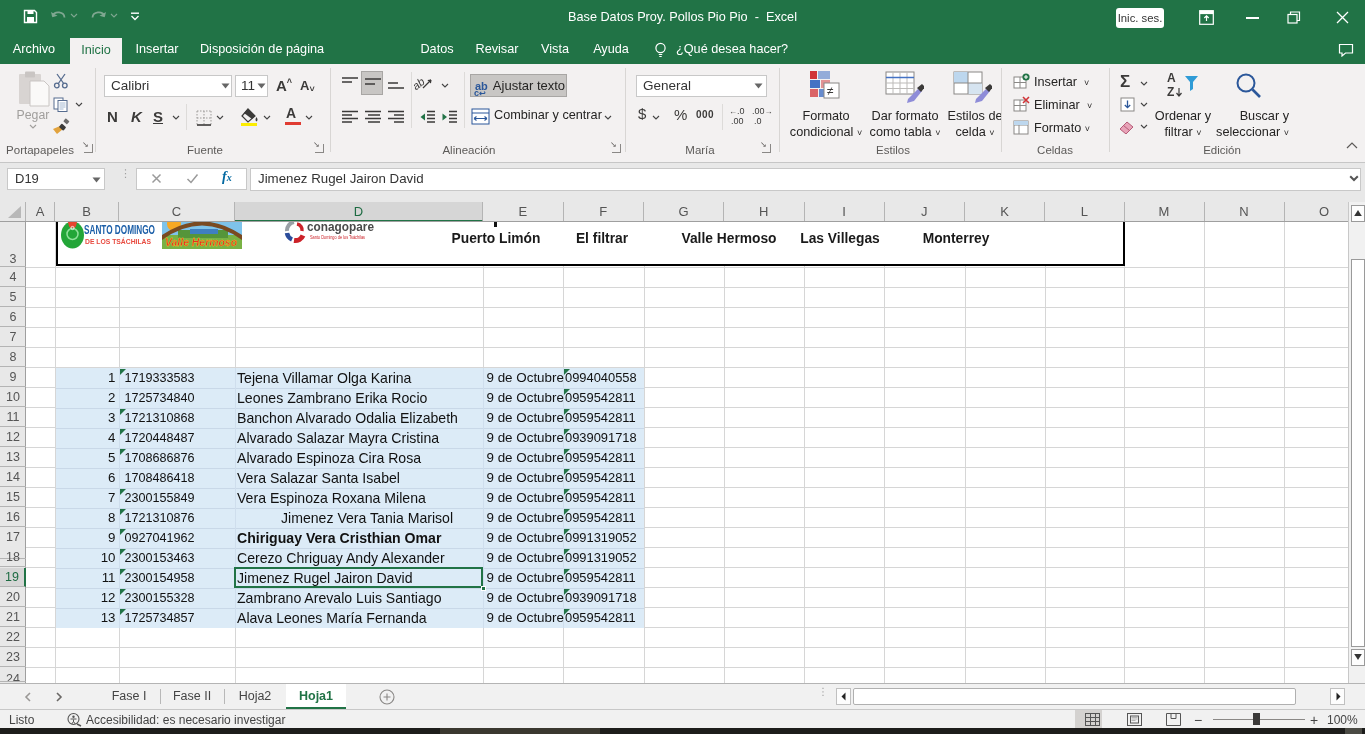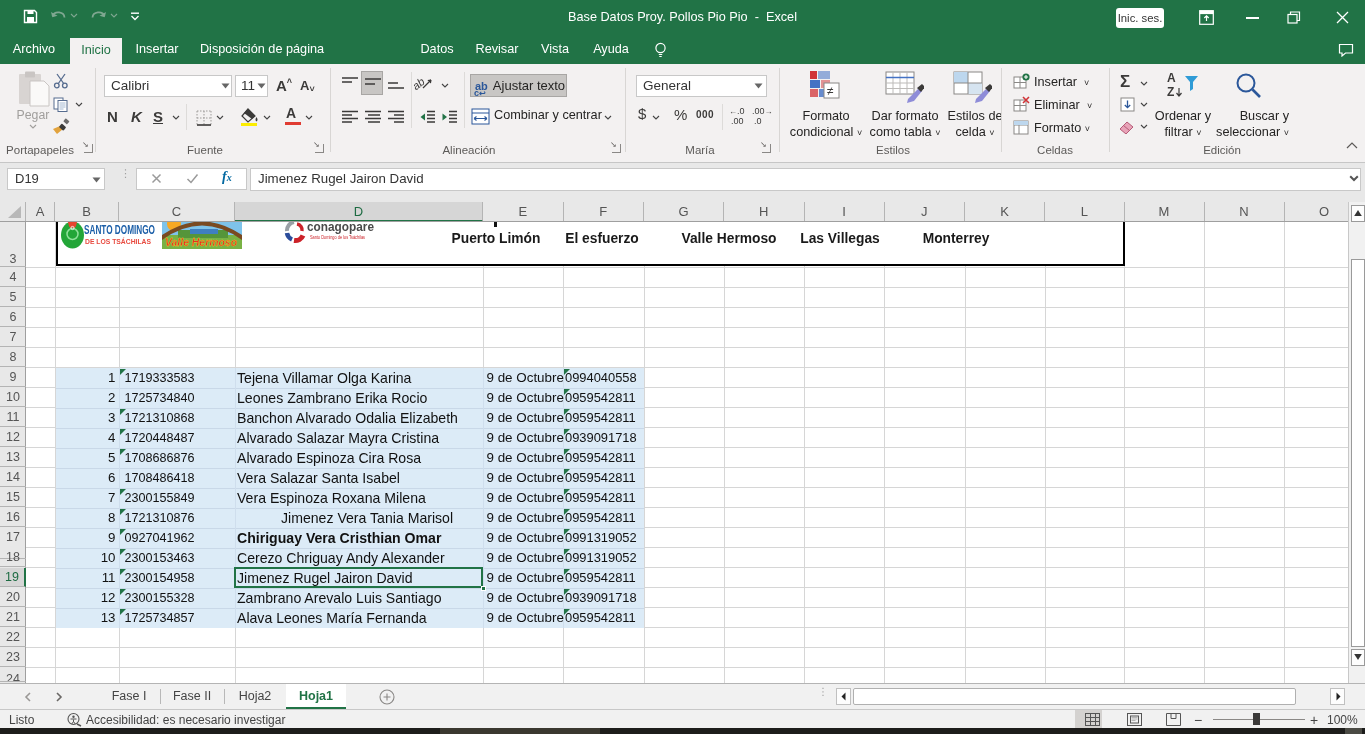--- a/index.html
+++ b/index.html
@@ -87,20 +87,21 @@
   <div class="tab" style="left:192px;width:140px;">Disposición de página</div>
   <div class="tab" style="left:338px;width:66px;margin-top:41px;">Fórmulas</div>
   <div class="tab" style="left:410px;width:54px;">Datos</div>
   <div class="tab" style="left:468px;width:58px;">Revisar</div>
   <div class="tab" style="left:532px;width:46px;">Vista</div>
   <div class="tab" style="left:584px;width:54px;">Ayuda</div>
   <svg class="abs" style="left:653px;top:7px" width="15" height="17" viewBox="0 0 15 17">
     <circle cx="7.5" cy="6" r="4.6" fill="none" stroke="#fff" stroke-width="1.2"></circle>
     <path d="M5.8 12.5 h3.4 M6.3 14.5 h2.4" stroke="#fff" stroke-width="1.1"></path>
   </svg>
+  <div class="tab" style="left:676px;width:140px;text-align:left;">¿Qué desea hacer?</div>
   <svg class="abs" style="left:1338px;top:8px" width="16" height="14" viewBox="0 0 16 14">
     <path d="M1.5 1.5 h13 v8.5 h-7 l-3.5 3 v-3 h-2.5 z" fill="none" stroke="#fff" stroke-width="1.2"></path>
   </svg>
 </div>
 <div class="abs" id="ribbon">
 
   <svg class="abs" style="left:16px;top:7px" width="36" height="40" viewBox="0 0 36 40">
     <rect x="3" y="3" width="22" height="30" rx="1" fill="#d8d4d2"></rect>
     <rect x="9" y="0.5" width="10" height="6" rx="1" fill="#c9c5c3"></rect>
     <path d="M14 10 h14 l5 5 v20 h-19 z" fill="#faf9f8" stroke="#c9c5c3"></path>
@@ -477,21 +478,21 @@
 
 <svg class="abs" style="left:258px;top:-4px" width="92" height="27" viewBox="0 0 92 27">
   <path d="M10 4 a8.5 8.5 0 0 0 -7 9" fill="none" stroke="#9aa0a6" stroke-width="4"></path>
   <path d="M3 15 a8.5 8.5 0 0 0 5 6.5" fill="none" stroke="#2b4d9b" stroke-width="4.5"></path>
   <path d="M10 22.5 a8.5 8.5 0 0 0 9 -5" fill="none" stroke="#cc2229" stroke-width="5"></path>
   <path d="M13 6 a6 6 0 0 1 5 7" fill="none" stroke="#cc2229" stroke-width="3.5"></path>
   <text x="23" y="13" font-size="13.5" font-weight="bold" fill="#4a4a4a" textLength="67" lengthAdjust="spacingAndGlyphs">conagopare</text>
   <text x="26" y="20.5" font-size="4.5" fill="#cc2229" textLength="55" lengthAdjust="spacingAndGlyphs">Santo Domingo de los Tsáchilas</text>
 </svg>
 <div class="abs" style="left:380px;top:9px;width:180px;text-align:center;font-weight:bold;font-size:13.8px;color:#1a1a1a;">Puerto Limón</div>
-<div class="abs" style="left:486px;top:9px;width:180px;text-align:center;font-weight:bold;font-size:13.8px;color:#1a1a1a;">El esfuerzo</div>
+<div class="abs" style="left:486px;top:9px;width:180px;text-align:center;font-weight:bold;font-size:13.8px;color:#1a1a1a;">El filtrar</div>
 <div class="abs" style="left:613px;top:9px;width:180px;text-align:center;font-weight:bold;font-size:13.8px;color:#1a1a1a;">Valle Hermoso</div>
 <div class="abs" style="left:724px;top:9px;width:180px;text-align:center;font-weight:bold;font-size:13.8px;color:#1a1a1a;">Las Villegas</div>
 <div class="abs" style="left:840px;top:9px;width:180px;text-align:center;font-weight:bold;font-size:13.8px;color:#1a1a1a;">Monterrey</div>
 <div class="abs" style="left:468px;top:0px;width:3px;height:5px;background:#111;"></div>
 <div class="cell" style="left:29.5px;top:146px;width:64px;text-align:right;padding-right:4px;">1</div>
 <div class="tri" style="left:93.5px;top:147px;"></div>
 <div class="cell" style="font-size:12.6px;left:98.5px;top:146px;">1719333583</div>
 <div class="cell" style="font-size:14.1px;left:211px;top:146px;">Tejena Villamar Olga Karina</div>
 <div class="cell" style="font-size:13.4px;left:460.5px;top:146px;">9 de Octubre</div>
 <div class="tri" style="left:538px;top:147px;"></div>

